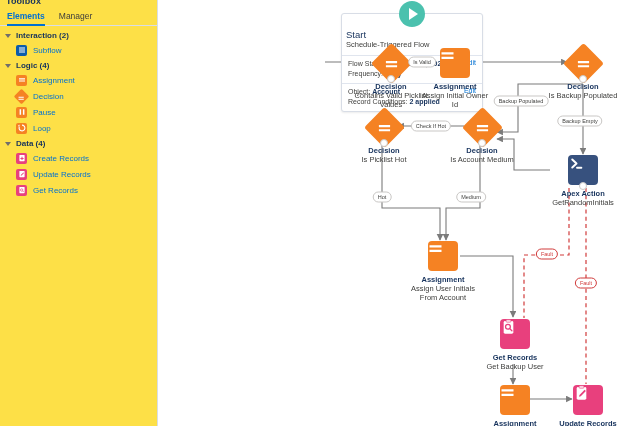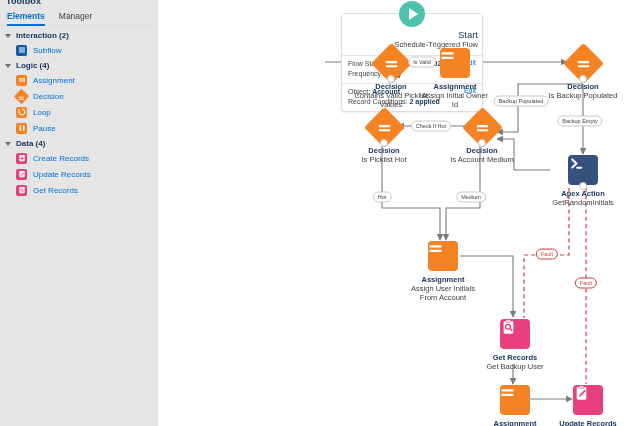--- a/index.html
+++ b/index.html
@@ -10,21 +10,21 @@
     overflow: hidden;
     background: #ffffff;
     font-family: "Liberation Sans", sans-serif;
   }
   #root { position: relative; width: 640px; height: 426px; background: #fff; }
 
   
   #toolbox {
     position: absolute; left: 0; top: 0;
     width: 158px; height: 426px;
-    background: #e5e5e5;
+    background: #fde047;
     border-right: 1px solid #d8dde6;
   }
   #toolbox-title {
     position: absolute; left: 6px; top: -4px;
     font-size: 9px; font-weight: bold; color: #16325c;
     letter-spacing: .1px;
   }
   #tab-strip {
     position: absolute; left: 0; top: 8px; width: 158px; height: 18px;
     border-bottom: 1px solid #d8dde6;
@@ -124,21 +124,21 @@
     position: absolute; left: 50%; top: -13px; transform: translateX(-50%);
     width: 26px; height: 26px; border-radius: 50%;
     background: #4bc1ae; display: flex; align-items: center; justify-content: center;
   }
   #start-play .tri {
     width: 0; height: 0; margin-left: 2px;
     border-top: 6px solid transparent;
     border-bottom: 6px solid transparent;
     border-left: 9px solid #fff;
   }
-  #start-head { padding: 15px 4px 5px; text-align: right; }
+  #start-head { padding: 15px 4px 5px; text-align: left; }
   #start-title { font-size: 9.5px; color: #16325c; line-height: 11px; }
   #start-subtitle { font-size: 7.5px; color: #3e3e3c; line-height: 10px; }
   .start-sec {
     border-top: 1px solid #e0e5ee; padding: 3px 6px 4px;
     position: relative;
   }
   .start-row { font-size: 7px; color: #3e3e3c; line-height: 10px; white-space: nowrap; }
   .start-row b { color: #16325c; }
   .start-edit {
     position: absolute; right: 6px; top: 3px;
@@ -204,33 +204,33 @@
               <svg width="7" height="7" viewBox="0 0 8 8">
                   <path d="M1 2.3h6v1.1H1zM1 4.5h6v1.1H1z" fill="#fff"></path>
                 </svg>
             </span>
           </span>
           <span class="pal-label">Decision</span>
         </div>
         <div class="pal-item">
           <span class="pal-icon ico-orange">
             <svg width="8" height="8" viewBox="0 0 8 8">
+                <path d="M1.6 1.2h1.5v5.6H1.6zM4.9 1.2h1.5v5.6H4.9z" fill="#fff"></path>
+              </svg>
+          </span>
+          <span class="pal-label">Pause</span>
+        </div>
+        <div class="pal-item">
+          <span class="pal-icon ico-orange">
+            <svg width="8" height="8" viewBox="0 0 8 8">
                 <path d="M4 1.1a2.9 2.9 0 1 1-2.7 1.8" stroke="#fff" stroke-width="1.1" fill="none"></path>
                 <path d="M1.2 0.6l.6 2-2-.3z" fill="#fff"></path>
               </svg>
           </span>
           <span class="pal-label">Loop</span>
-        </div>
-        <div class="pal-item">
-          <span class="pal-icon ico-orange">
-            <svg width="8" height="8" viewBox="0 0 8 8">
-                <path d="M1.6 1.2h1.5v5.6H1.6zM4.9 1.2h1.5v5.6H4.9z" fill="#fff"></path>
-              </svg>
-          </span>
-          <span class="pal-label">Pause</span>
         </div>
       </div>
 
       <div class="group">
         <div class="group-header">
           <span class="chev"></span>
           <span>Data (4)</span>
         </div>
         <div class="pal-item">
           <span class="pal-icon ico-pink">

